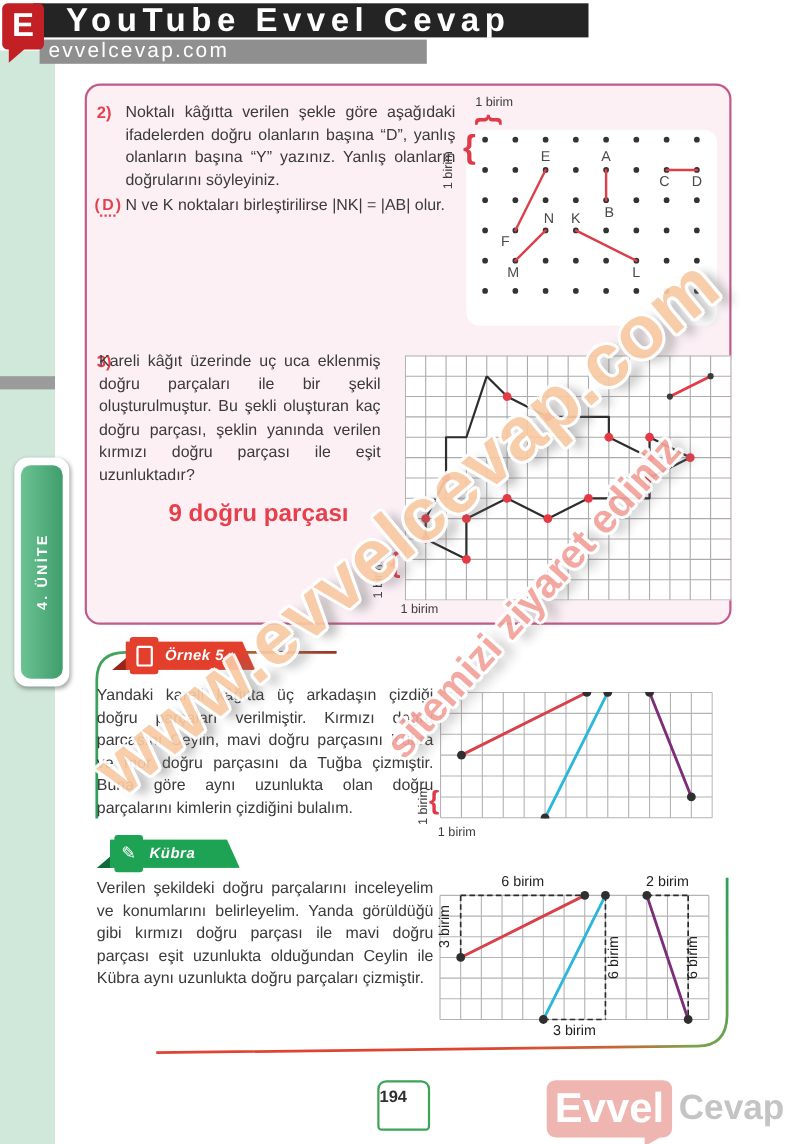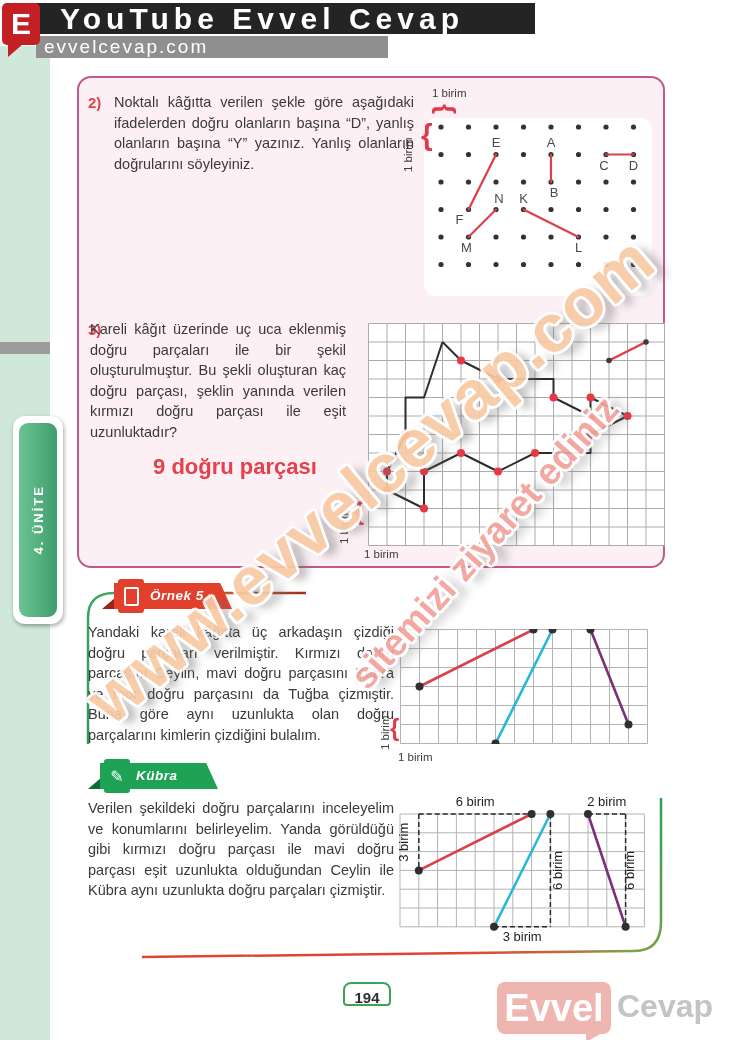--- a/index.html
+++ b/index.html
@@ -54,22 +54,22 @@
   .pencil{color:#fff;font-size:16px;}
   
   .wm{z-index:40;pointer-events:none;font-weight:bold;text-align:center;opacity:.92;
       text-shadow:-2px -2px 0 #fff,2px -2px 0 #fff,-2px 2px 0 #fff,2px 2px 0 #fff,
                   -3px 0 0 #fff,3px 0 0 #fff,0 -3px 0 #fff,0 3px 0 #fff,
                   7px 9px 10px rgba(110,110,110,.55);}
   .wm1{left:10px;top:440px;width:720px;font-size:68px;letter-spacing:1px;color:#f8c9a2;
        transform:rotate(-40deg);}
   .wm2{left:235px;top:522px;width:500px;font-size:37px;color:#f2a29a;transform:rotate(-48deg);}
   
-  .pagenum{left:343px;top:982px;width:48px;height:24px;border:2px solid #3da357;background:#fff;
-           border-radius:8px 8px 4px 4px;box-sizing:border-box;text-align:center;
+  .pagenum{left:343px;top:982px;width:48px;height:46px;border:2px solid #3da357;background:#fff;
+           border-radius:8px 8px 4px 4px;box-sizing:border-box;
            font-size:15px;font-weight:bold;color:#2f2f2f;line-height:27px;z-index:20;}
   .logo-box{left:497px;top:982px;width:114px;height:52px;background:#efb5b1;border-radius:8px;
             color:#fff;font-weight:bold;font-size:38px;text-align:center;line-height:52px;z-index:20;}
   .logo-tail{left:586px;top:1033px;width:0;height:0;border-top:9px solid #efb5b1;
              border-right:16px solid transparent;z-index:20;}
   .logo-gray{left:617px;top:988px;font-weight:bold;font-size:32px;color:#c4c4c4;z-index:20;}
   svg text{font-family:"Liberation Sans",sans-serif;}
 </style>
 </head>
 <body>
@@ -103,20 +103,24 @@
 <div class="abs hdr-bar">YouTube Evvel Cevap</div>
 <div class="abs hdr-sub">evvelcevap.com</div>
 <div class="abs badge">E</div>
 <div class="abs badge-tail"></div>
 
 <div class="abs panel"></div>
 
 <div class="abs qnum" style="left:88px;top:94px;">2)</div>
 <div class="abs qtext" style="left:114px;top:92px;width:300px;">Noktalı kâğıtta verilen şekle göre aşağıdaki ifadelerden  doğru olanların başına “D”, yanlış olanların başına “Y” yazınız. Yanlış olanların doğrularını söyleyiniz.</div>
 <div class="abs q2items">
+  <div class="q2item">
+    <span class="ans">(<span class="ansl">D</span>)</span>
+    <span>N ve K noktaları birleştirilirse |NK| = |AB| olur.</span>
+  </div>
 </div>
 
 <div class="abs birim" style="left:432px;top:87px;">1 birim</div>
 <div class="abs brace" style="left:441px;top:96px;font-size:26px;transform:rotate(90deg);">{</div>
 <div class="abs birim vtext" style="left:402px;top:110px;height:62px;">1 birim</div>
 <div class="abs brace" style="left:421px;top:120px;font-size:30px;">{</div>
 <div class="abs card" style="left:424px;top:118px;width:228px;height:178px;">
   <svg id="dotgrid-svg" width="228" height="178">
       <circle cx="17" cy="9" r="2.6" fill="#333"></circle>
       <circle cx="44.5" cy="9" r="2.6" fill="#333"></circle>

